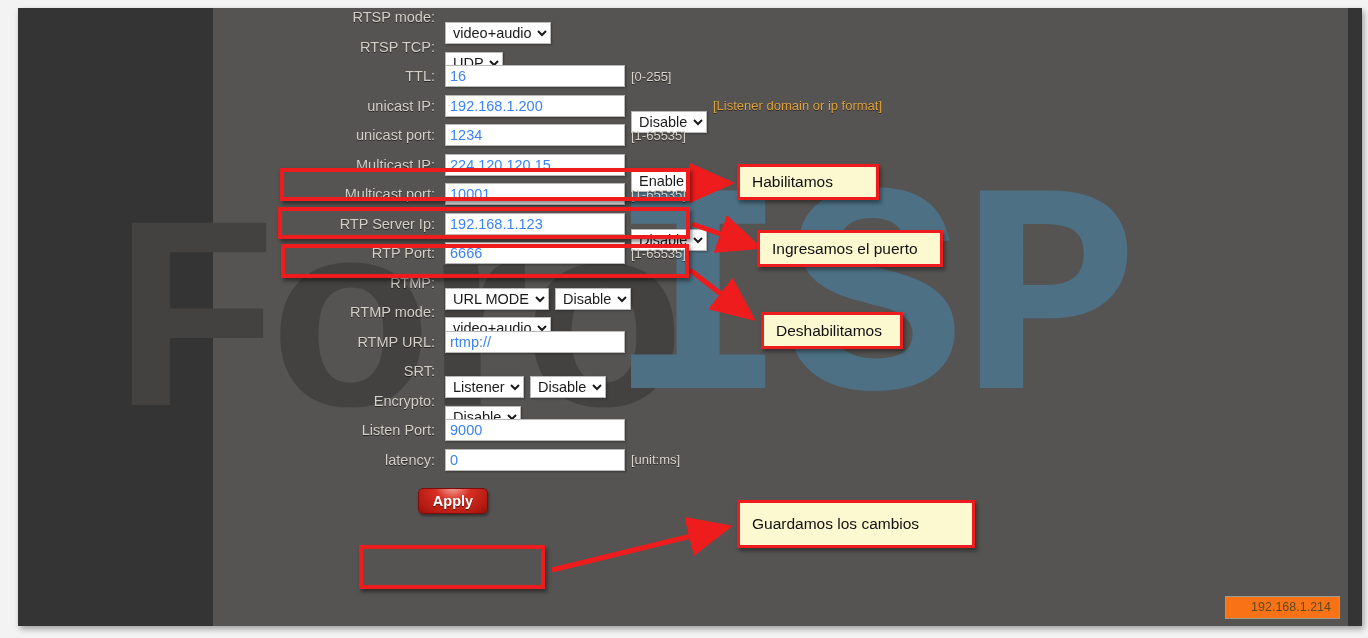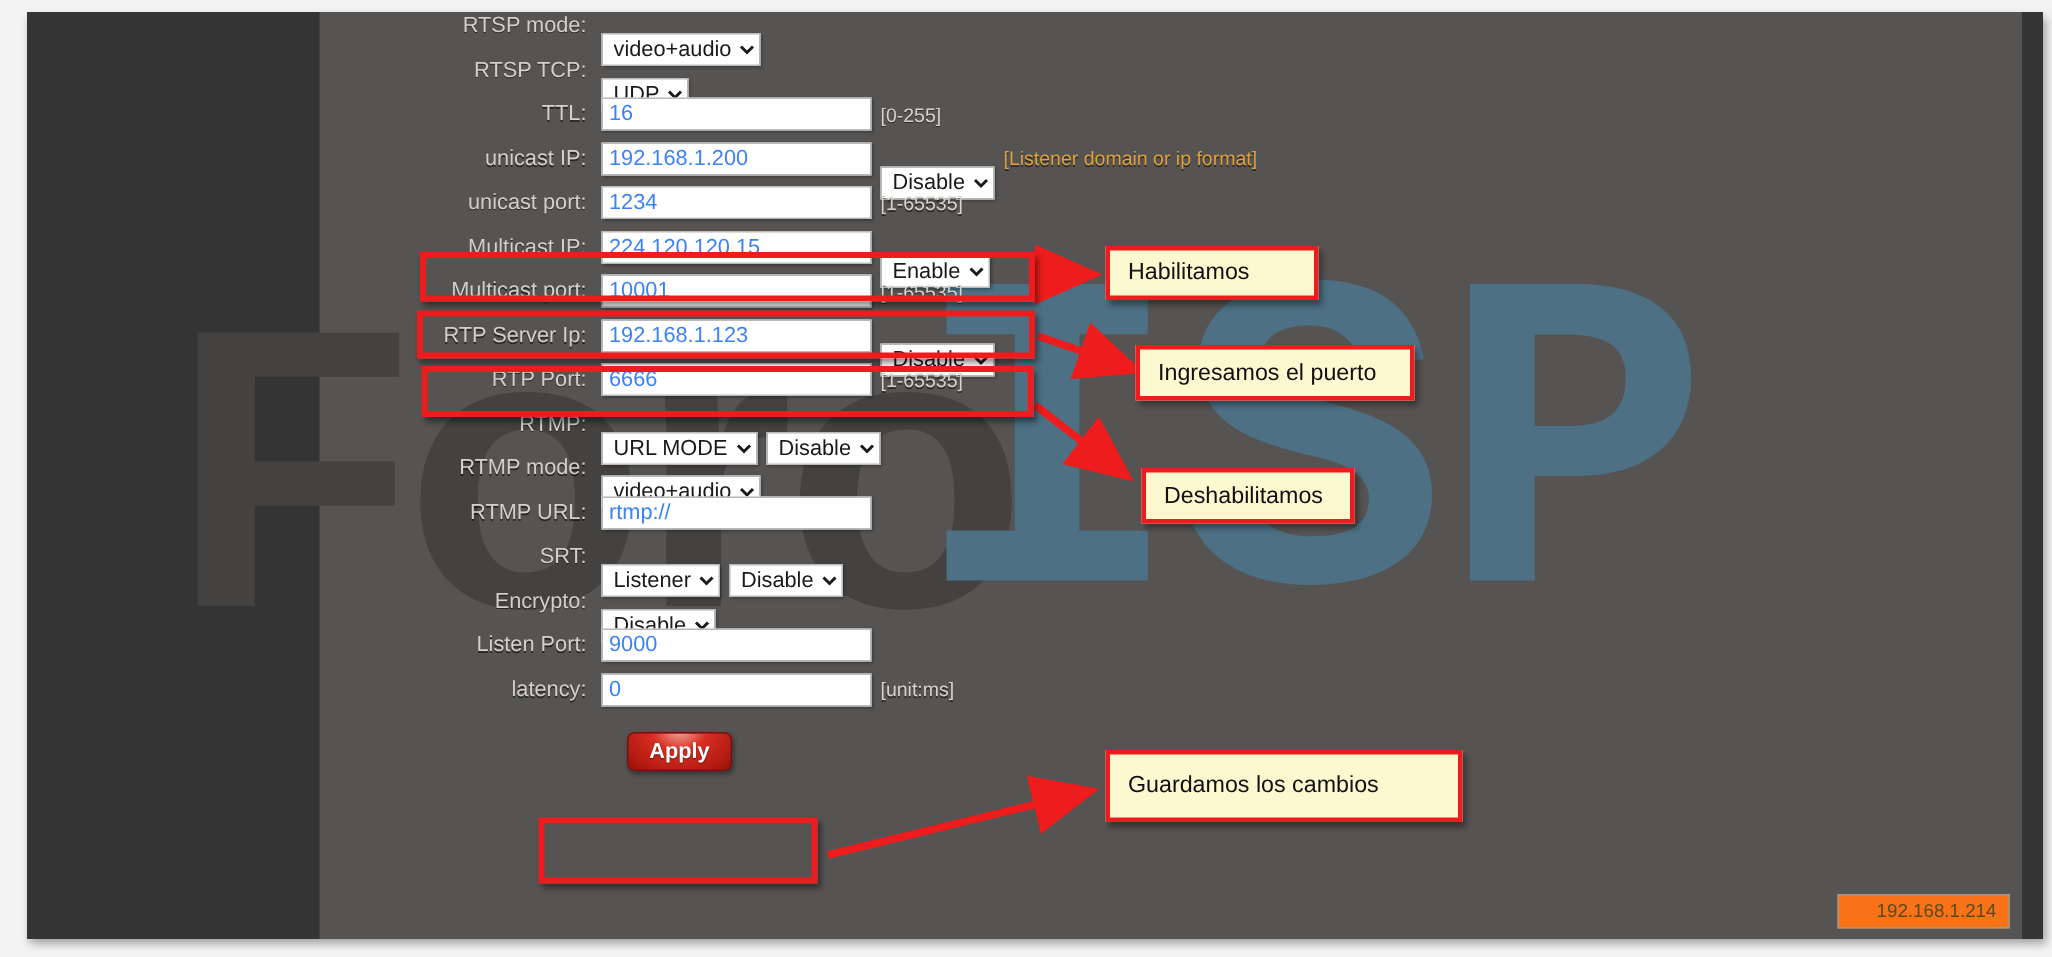--- a/index.html
+++ b/index.html
@@ -52,20 +52,21 @@
   .form-row{
     position:absolute;left:0;height:30px;
     display:flex;align-items:center;
   }
   .lbl{
     width:178px;text-align:right;
     color:#d4d0c8;font-size:14.5px;
     padding-right:10px;
     white-space:nowrap;
     text-shadow:0 1px 0 rgba(0,0,0,.55);
+    padding-left:44px;
   }
   .txt{
     width:180px;height:22px;
     background:#fff;border:1px solid #b9b9b9;
     font-size:14.5px;font-family:"Liberation Sans", sans-serif;
     color:#3b82f6;
     padding:0 4px;box-sizing:border-box;
     box-shadow:1px 1px 2px rgba(0,0,0,.35);
     outline:none;
   }

